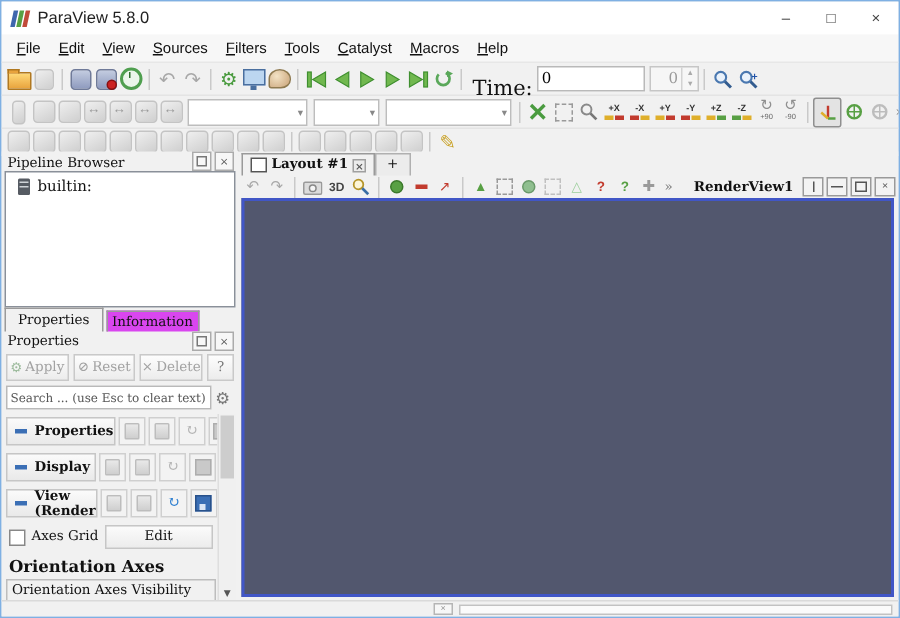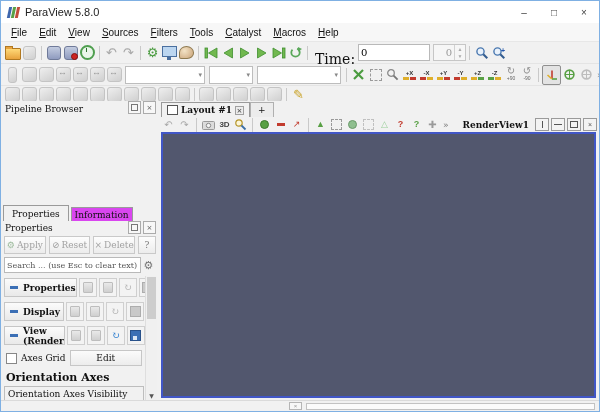--- a/index.html
+++ b/index.html
@@ -441,20 +441,26 @@
 
   <div class="main">
 
     <div class="left serif">
       <div class="phead">
         <span>Pipeline Browser</span>
         <span class="sp"></span>
         <span class="pbtn-sm pf"></span>
         <span class="pbtn-sm">×</span>
       </div>
+      <div class="tree">
+        <div class="titem">
+          <span class="server-ic"></span>
+          <span>builtin:</span>
+        </div>
+      </div>
       <div class="splitter"></div>
 
       <div class="ptabs">
         <span class="ptab active">Properties</span>
         <span class="ptab">Information</span>
       </div>
 
       <div class="phead2">
         <span>Properties</span>
         <span class="sp" style="flex:1"></span>

